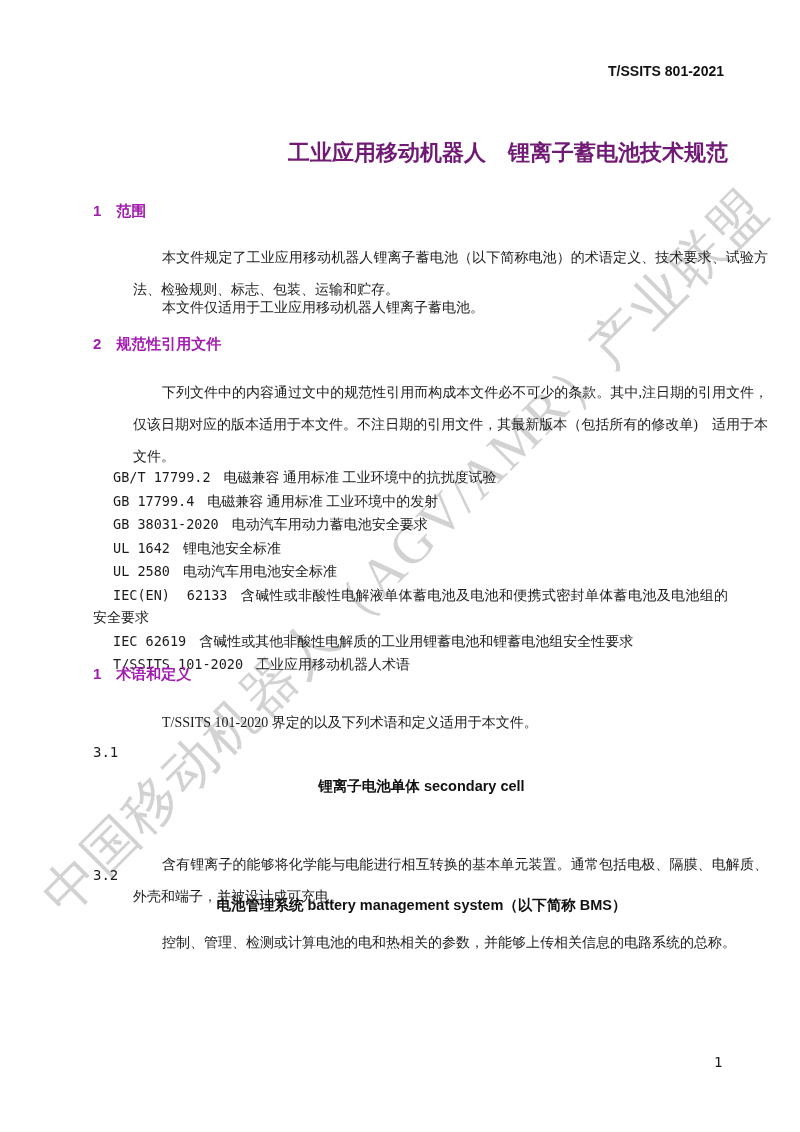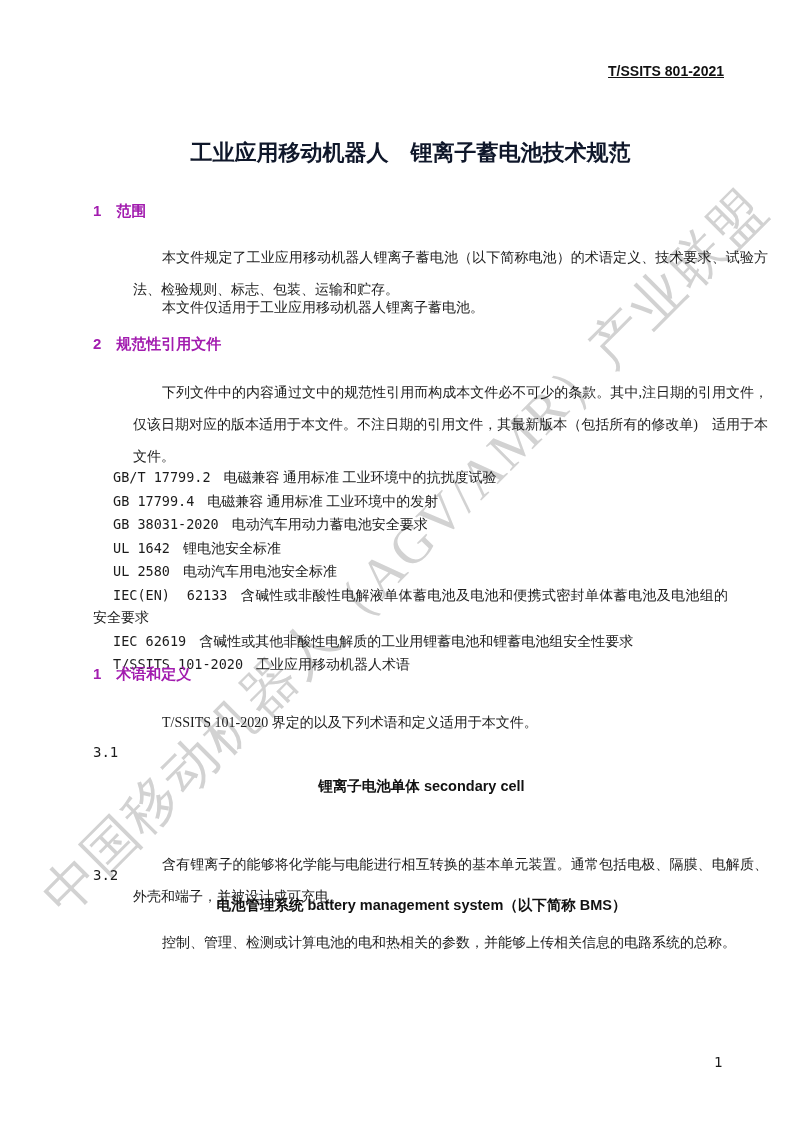--- a/index.html
+++ b/index.html
@@ -30,33 +30,32 @@
   }
   .layer { position: absolute; inset: 0; z-index: 1; }
   .header-code {
     position: absolute;
     top: 63px;
     right: 76px;
     font-family: "Liberation Sans", "DejaVu Sans", sans-serif;
     font-size: 14px;
     font-weight: 700;
     color: #111;
-    text-decoration: underline;
   }
   .doc-title {
     position: absolute;
     top: 138px;
     left: 93px;
     width: 635px;
-    text-align: center;
+    text-align: right;
     font-family: "Liberation Sans", "DejaVu Sans", sans-serif;
     font-size: 22px;
     font-weight: 700;
     line-height: 30px;
-    color: #0f172a;
+    color: #701a75;
   }
   .sec-h {
     position: absolute;
     left: 93px;
     width: 635px;
     font-family: "Liberation Sans", "DejaVu Sans", sans-serif;
     font-size: 15px;
     font-weight: 700;
     line-height: 20px;
     color: #a21caf;

